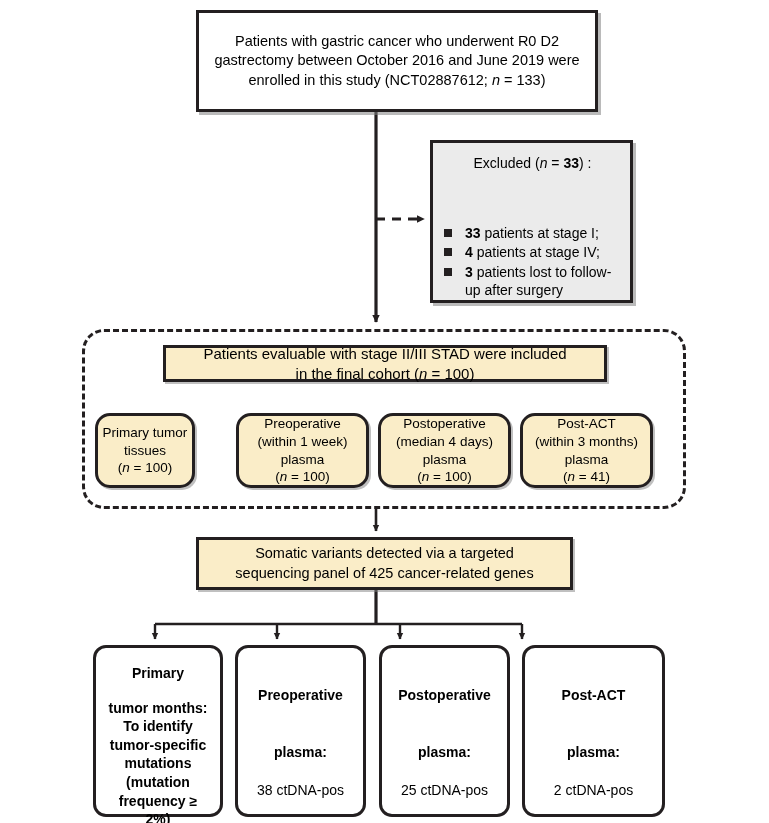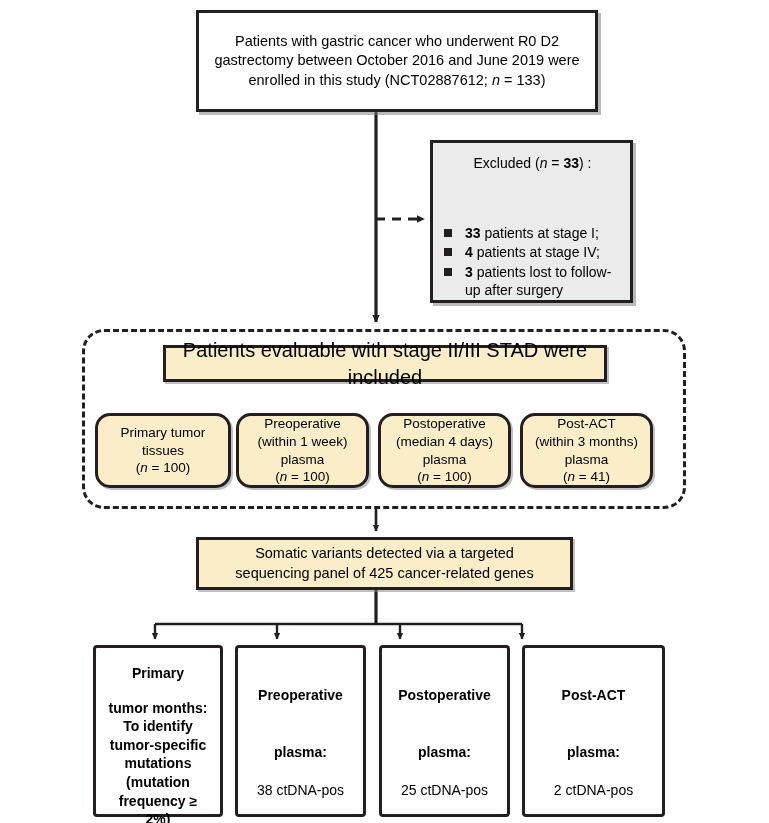--- a/index.html
+++ b/index.html
@@ -105,54 +105,54 @@
   
   .box-cream {
     background: #faedc8;
     border: 3px solid #231f20;
   }
   .box-cohort {
     left: 163px;
     top: 345px;
     width: 444px;
     height: 37px;
-    font-size: 20px;
+    font-size: 15px;
     padding: 0 10px;
     box-shadow: 2px 2px 0 0 rgba(130,130,130,0.5);
   }
   .box-sample {
     top: 413px;
     width: 118px;
     height: 75px;
     border-radius: 15px;
     font-size: 13.5px;
     padding: 0 4px;
     box-shadow: 2px 2px 0 0 rgba(130,130,130,0.5);
   }
   .s1 { left: 95px; }
   .s2 { left: 236px; }
   .s3 { left: 378px; }
   .s4 { left: 520px; }
   .box-sample.s2, .box-sample.s3, .box-sample.s4 { width: 133px; }
-  .box-sample.s1 { width: 136px; }
+  .box-sample.s1 { width: 100px; }
   .box-somatic {
     left: 196px;
     top: 537px;
     width: 377px;
     height: 53px;
     font-size: 14.5px;
     padding: 0 10px;
     box-shadow: 2px 2px 0 0 rgba(130,130,130,0.5);
   }
   
   .box-result {
     top: 645px;
     height: 172px;
     border: 3.2px solid #231f20;
-    border-radius: 4px;
+    border-radius: 13px;
     background: #ffffff;
     font-size: 14px;
     padding: 0 6px;
     justify-content: flex-start;
   }
   .r1 { left: 93px;  width: 130px; }
   .r2 { left: 235px; width: 131px; }
   .r3 { left: 379px; width: 131px; }
   .r4 { left: 522px; width: 143px; }
   .res-head {
@@ -229,20 +229,23 @@
       <li>
         <span class="bullet"></span><b class="num">3</b><span> patients lost to follow-up after surgery</span>
       </li>
     </ul>
   </div>
 
   <div class="cohort-container"></div>
 
   <div class="box box-cream box-cohort">
     <div>Patients evaluable with stage II/III STAD were included</div>
+    <div>
+      <span>in the final cohort (</span><i class="n">n</i><span> = 100)</span>
+    </div>
   </div>
 
   <div class="box box-cream box-sample s1">
     <div>Primary tumor</div>
     <div>tissues</div>
     <div class="nowrap">(<i class="n">n</i><span> = 100</span>)</div>
   </div>
 
   <div class="box box-cream box-sample s2">
     <div>Preoperative</div>

